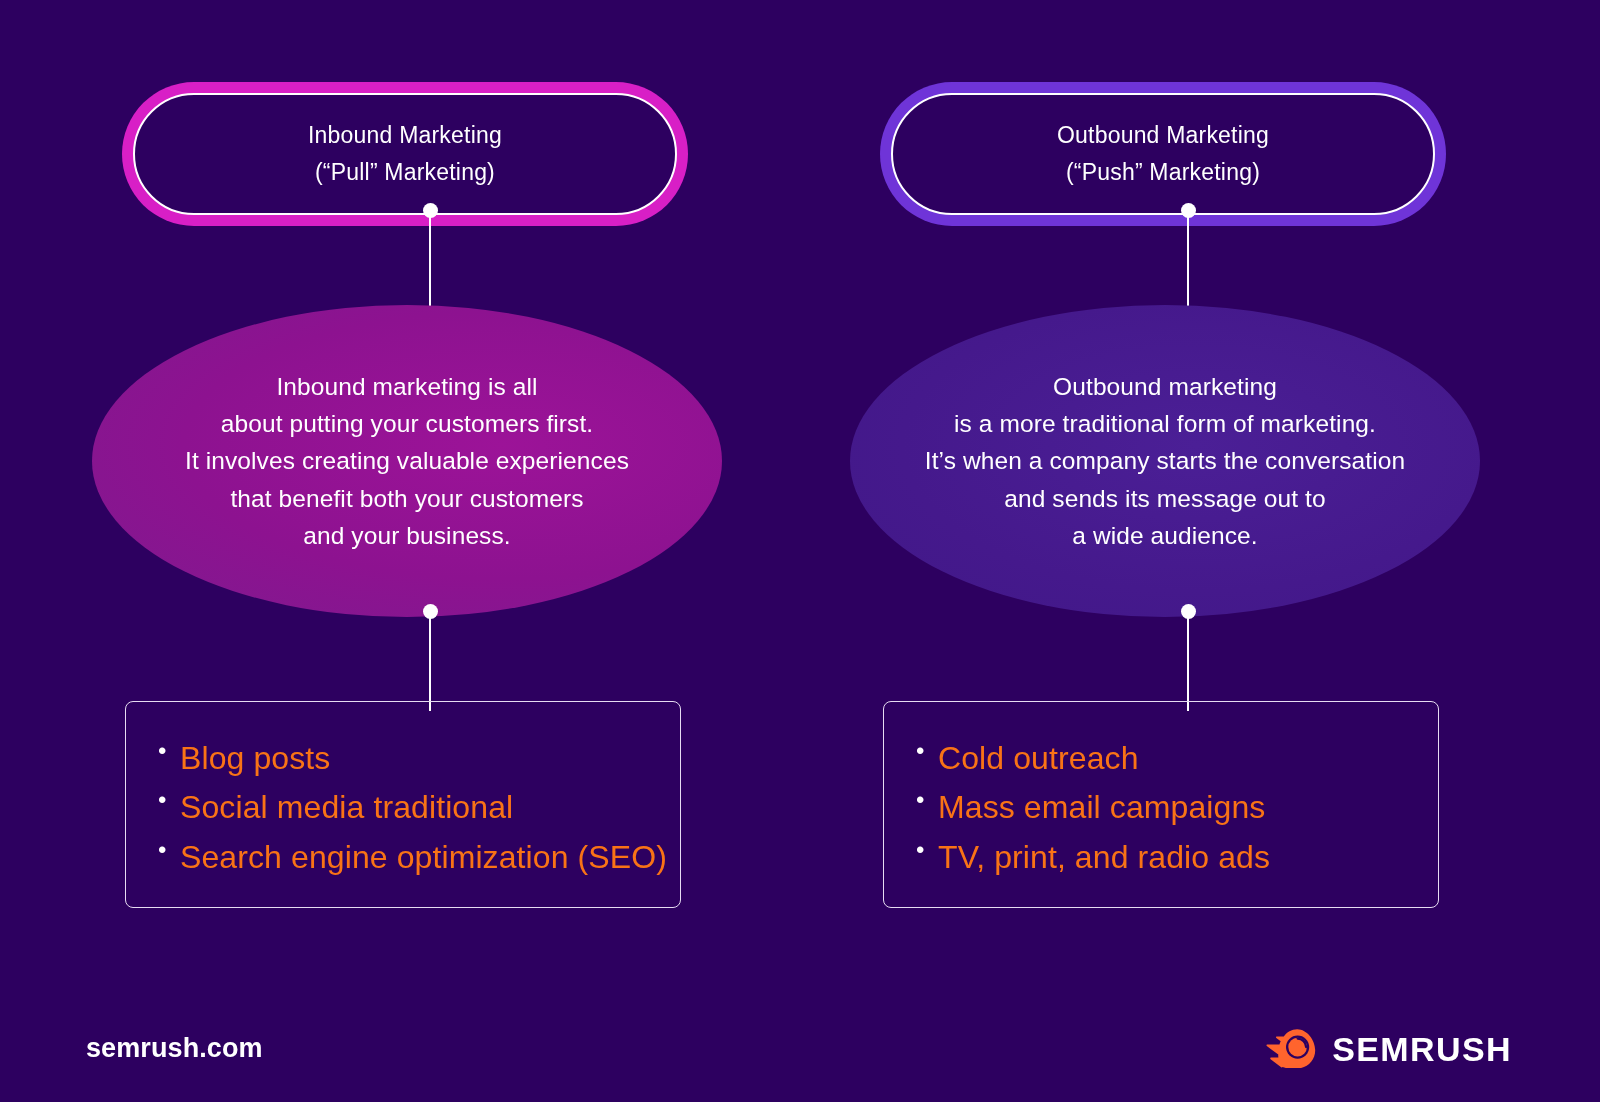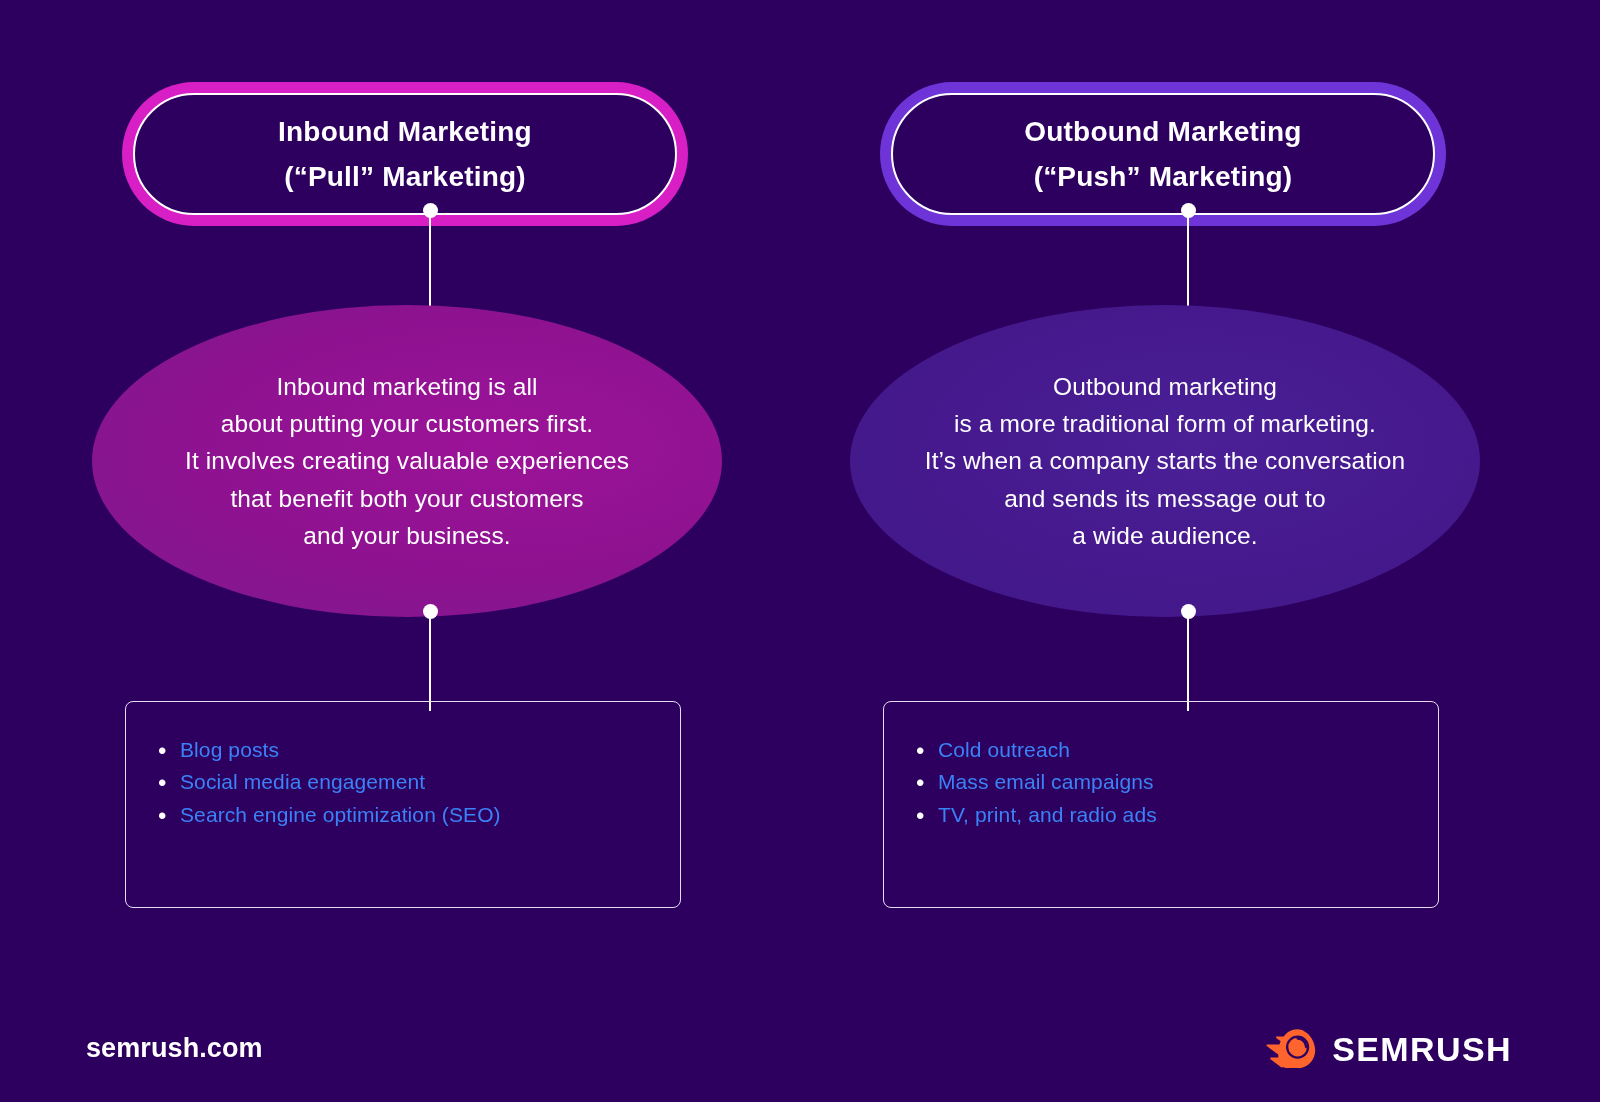--- a/index.html
+++ b/index.html
@@ -57,22 +57,22 @@
     background: #2d0060;
     display: flex;
     flex-direction: column;
     align-items: center;
     justify-content: center;
   }
 
   .pill-line {
     position: relative;
     color: #ffffff;
-    font-size: 28px;
-    font-weight: bold;
+    font-size: 23px;
+    font-weight: normal;
     letter-spacing: 0.2px;
     line-height: 1.62;
     white-space: nowrap;
   }
 
   
   .connector {
     position: absolute;
     width: 2px;
     background: #ffffff;
@@ -126,22 +126,22 @@
     top: 701px;
     left: 45px;
     width: 556px;
     height: 207px;
     border: 1.6px solid #e6dcf2;
     border-radius: 8px;
     padding: 32px 0 0 32px;
   }
   .listbox ul { list-style: none; }
   .listbox li {
-    color: #3b82f6;
-    font-size: 21px;
+    color: #f97316;
+    font-size: 32px;
     line-height: 1.54;
     letter-spacing: 0.1px;
     position: relative;
     padding-left: 22px;
   }
   .listbox li::before {
     content: "\2022";
     position: absolute;
     left: 0;
     top: -1px;
@@ -202,21 +202,21 @@
 and your business.</div>
     </div>
 
     <div class="connector conn-mid">
       <span class="dot"></span>
     </div>
 
     <div class="listbox">
       <ul>
         <li>Blog posts</li>
-        <li>Social media engagement</li>
+        <li>Social media traditional</li>
         <li>Search engine optimization (SEO)</li>
       </ul>
     </div>
   </div>
 
   <div class="column right">
 
     <div class="pill violet">
       <div class="pill-inner">
         <div class="pill-line">Outbound Marketing</div>

